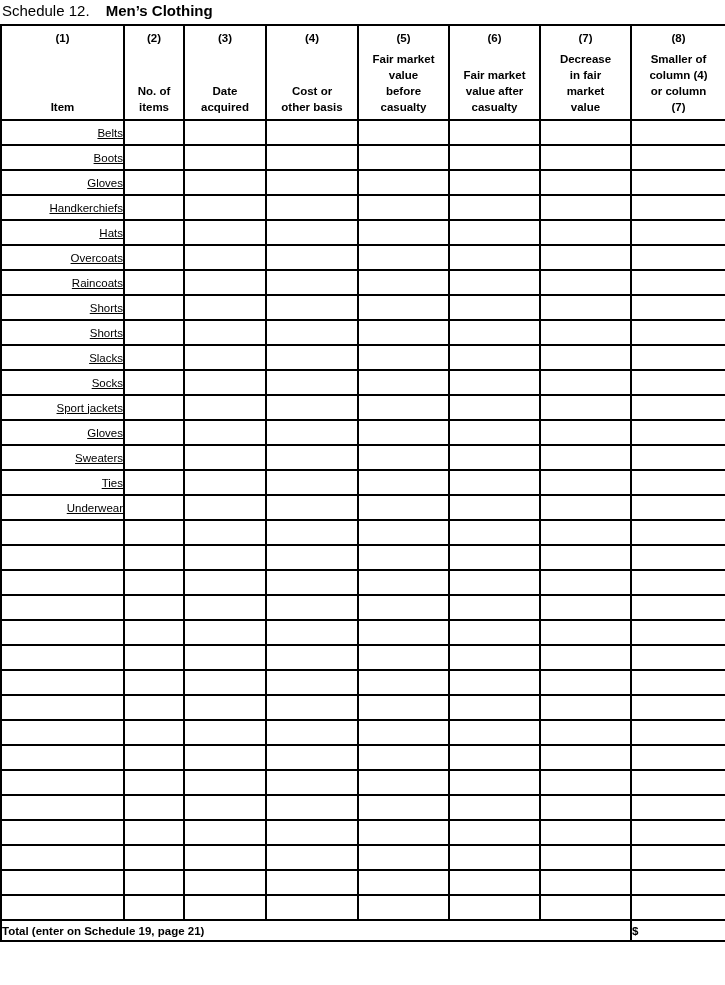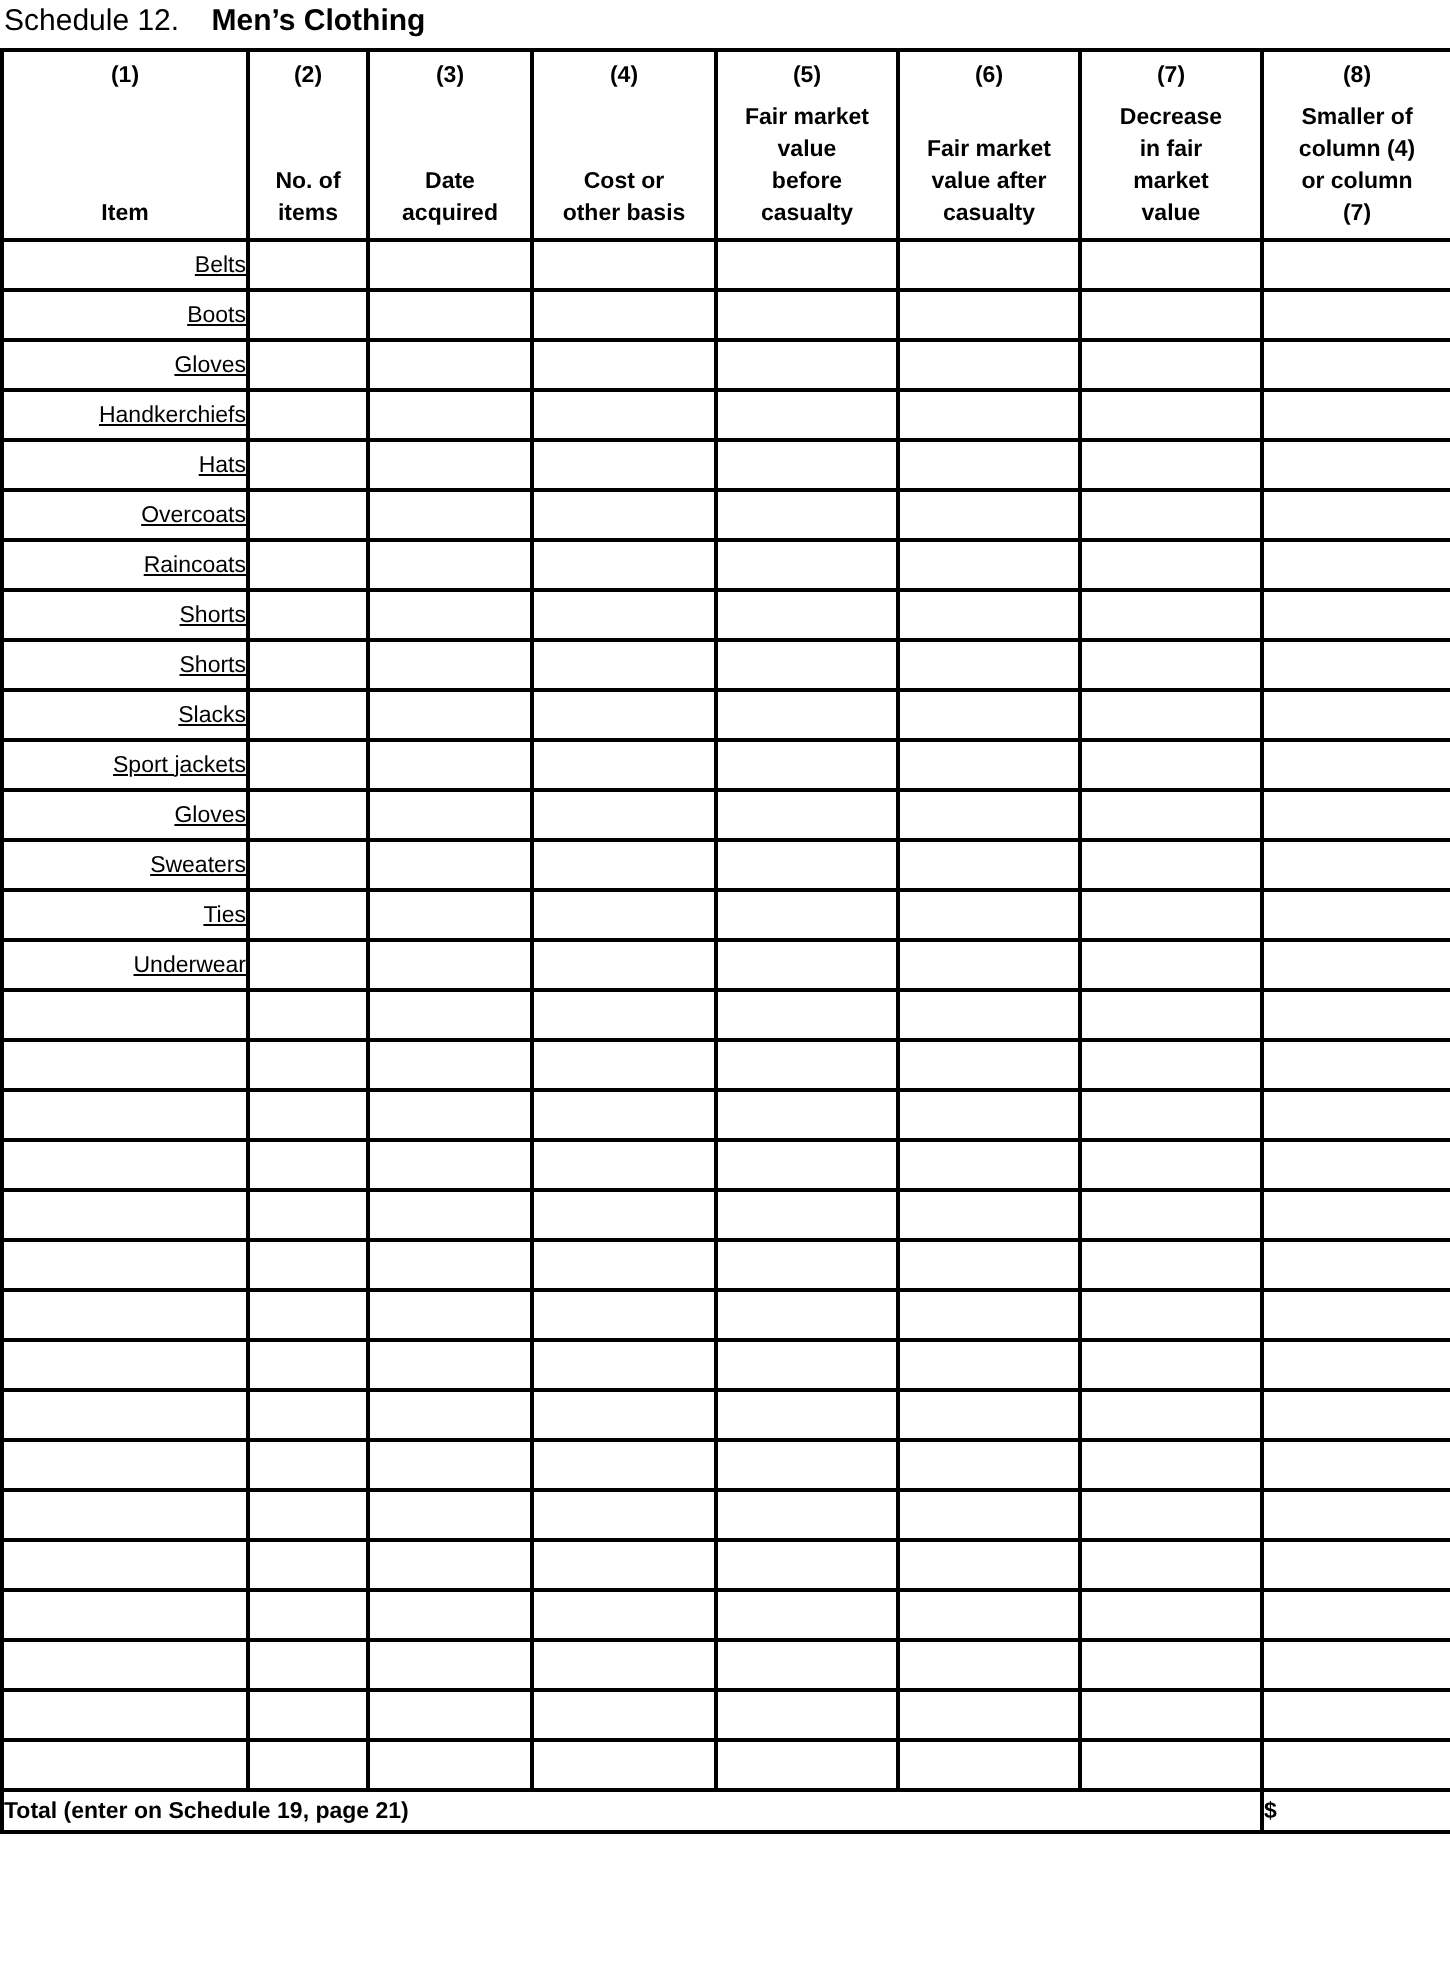--- a/index.html
+++ b/index.html
@@ -251,20 +251,30 @@
           <td class="item-cell">Slacks</td>
           <td></td>
           <td></td>
           <td></td>
           <td></td>
           <td></td>
           <td></td>
           <td></td>
         </tr>
         <tr>
+          <td class="item-cell">Socks</td>
+          <td></td>
+          <td></td>
+          <td></td>
+          <td></td>
+          <td></td>
+          <td></td>
+          <td></td>
+        </tr>
+        <tr>
           <td class="item-cell">Sport jackets</td>
           <td></td>
           <td></td>
           <td></td>
           <td></td>
           <td></td>
           <td></td>
           <td></td>
         </tr>
         <tr>

